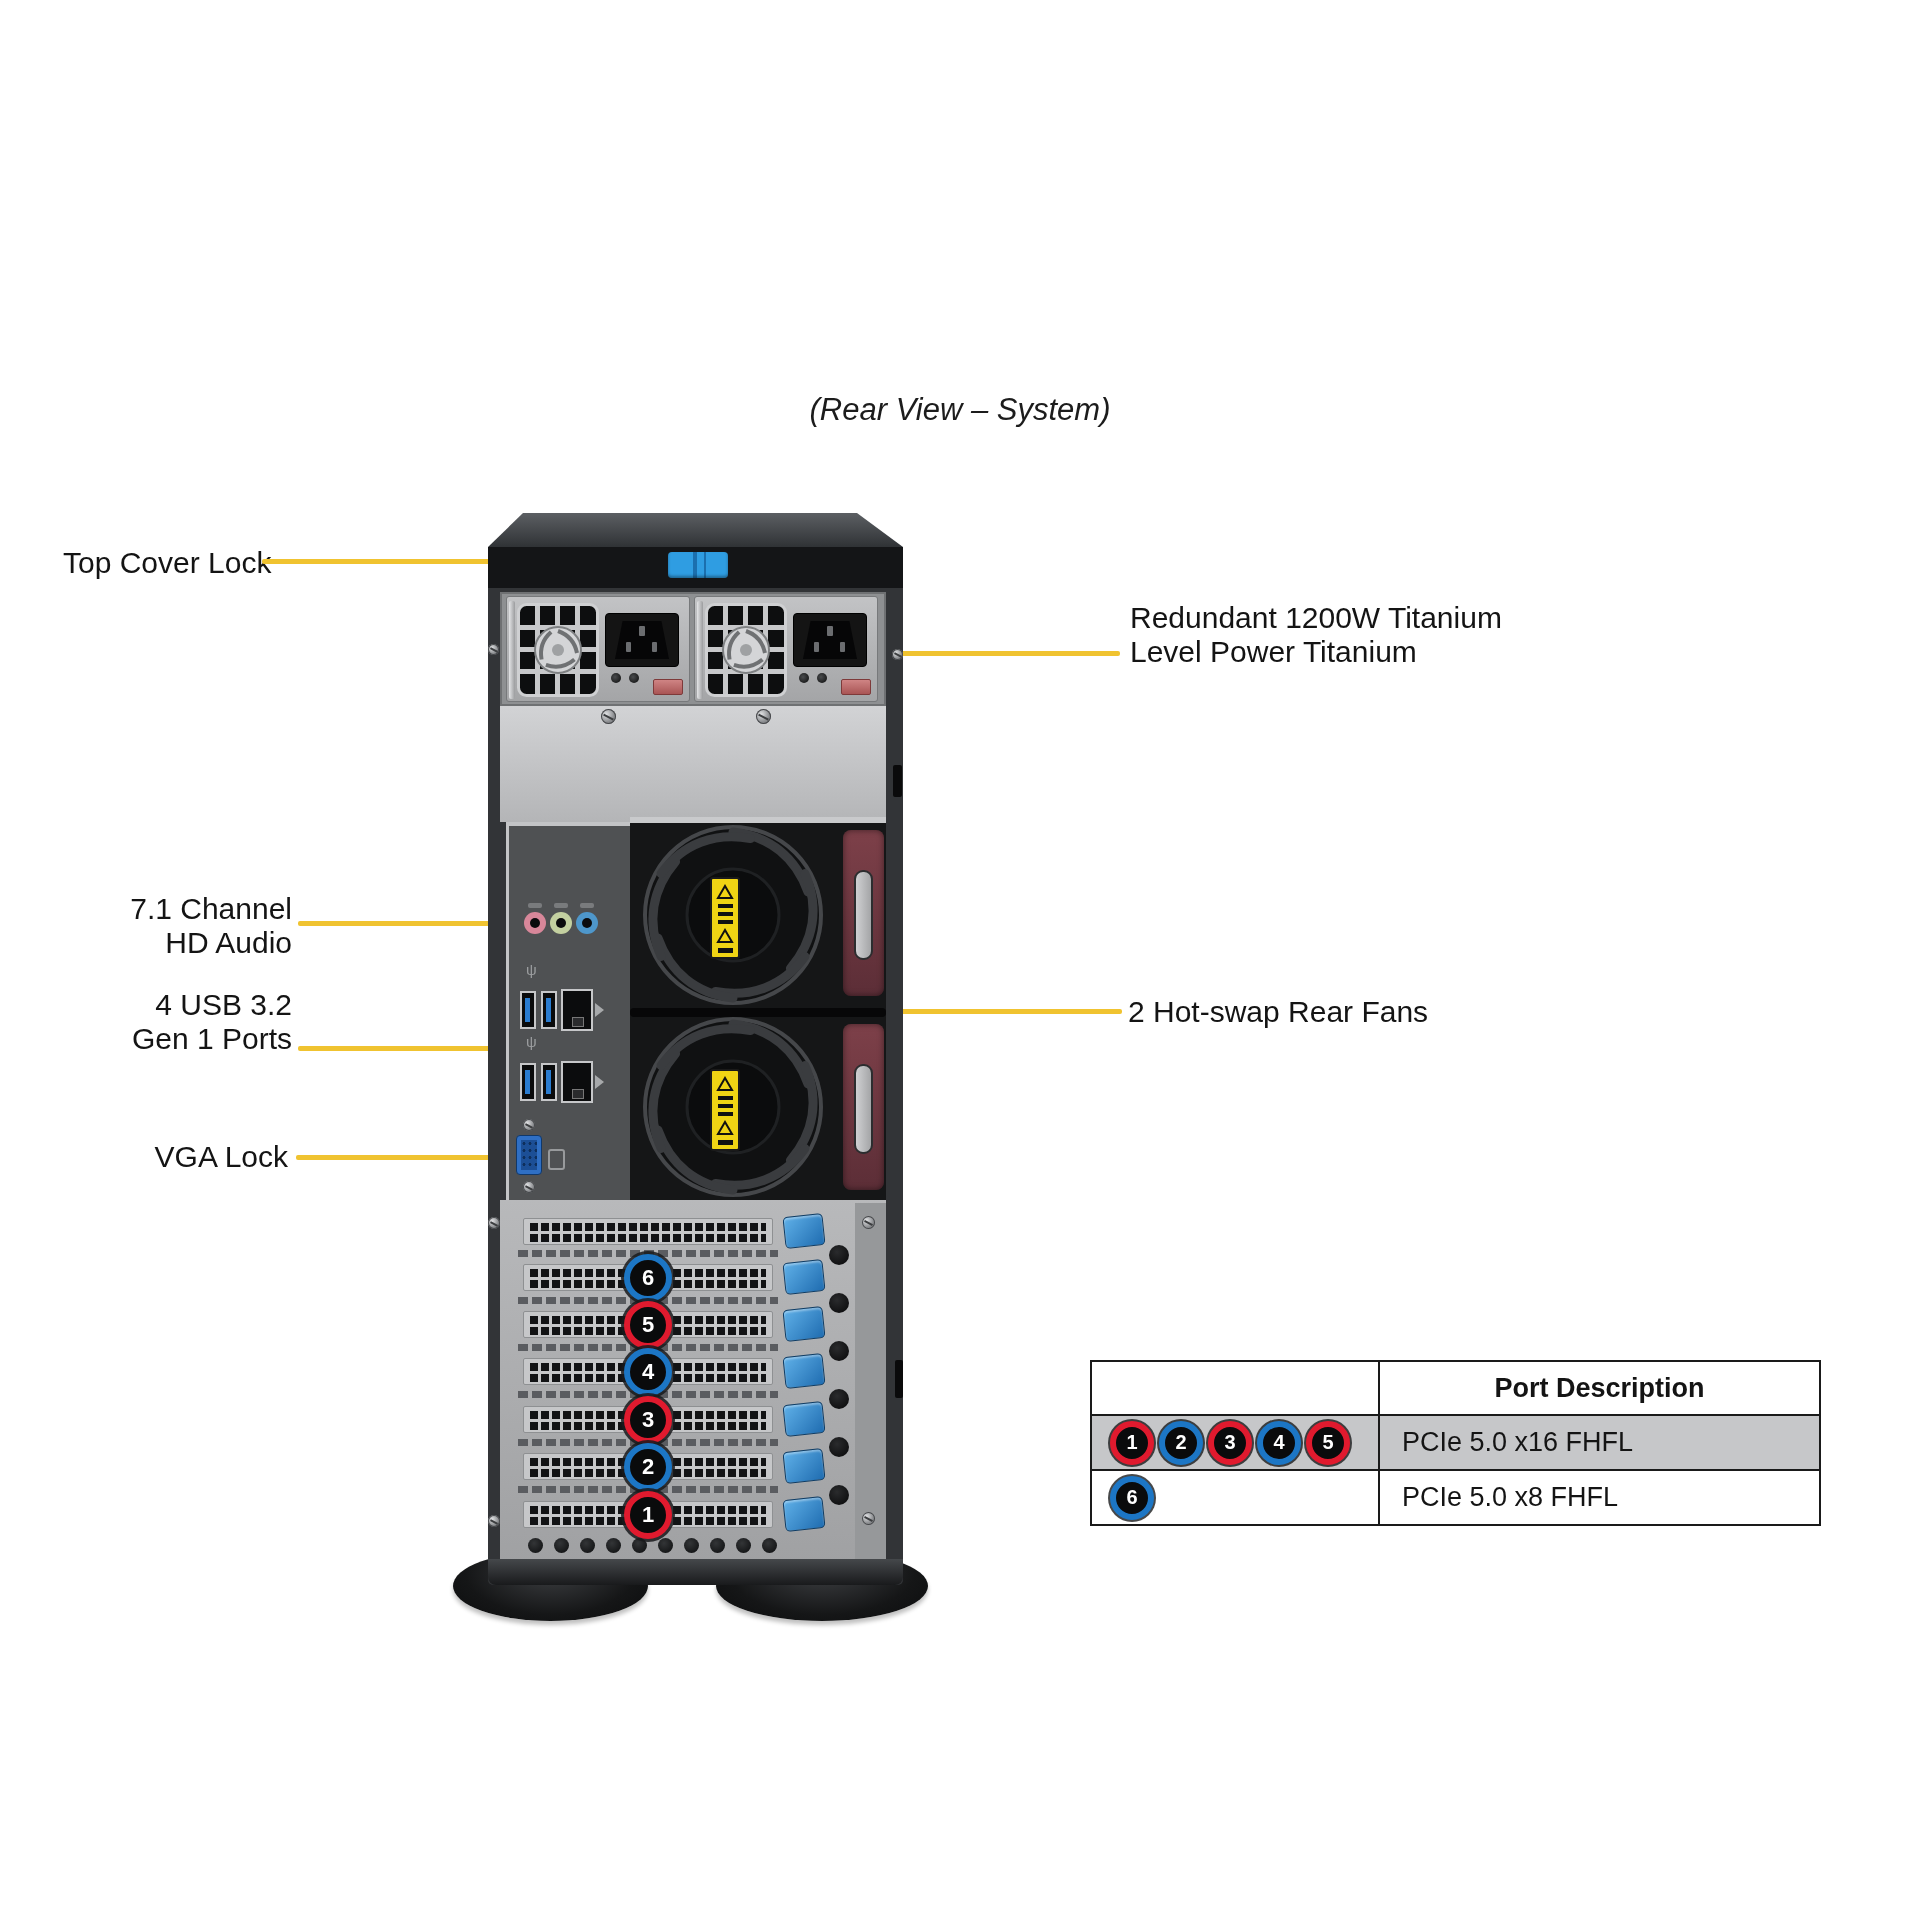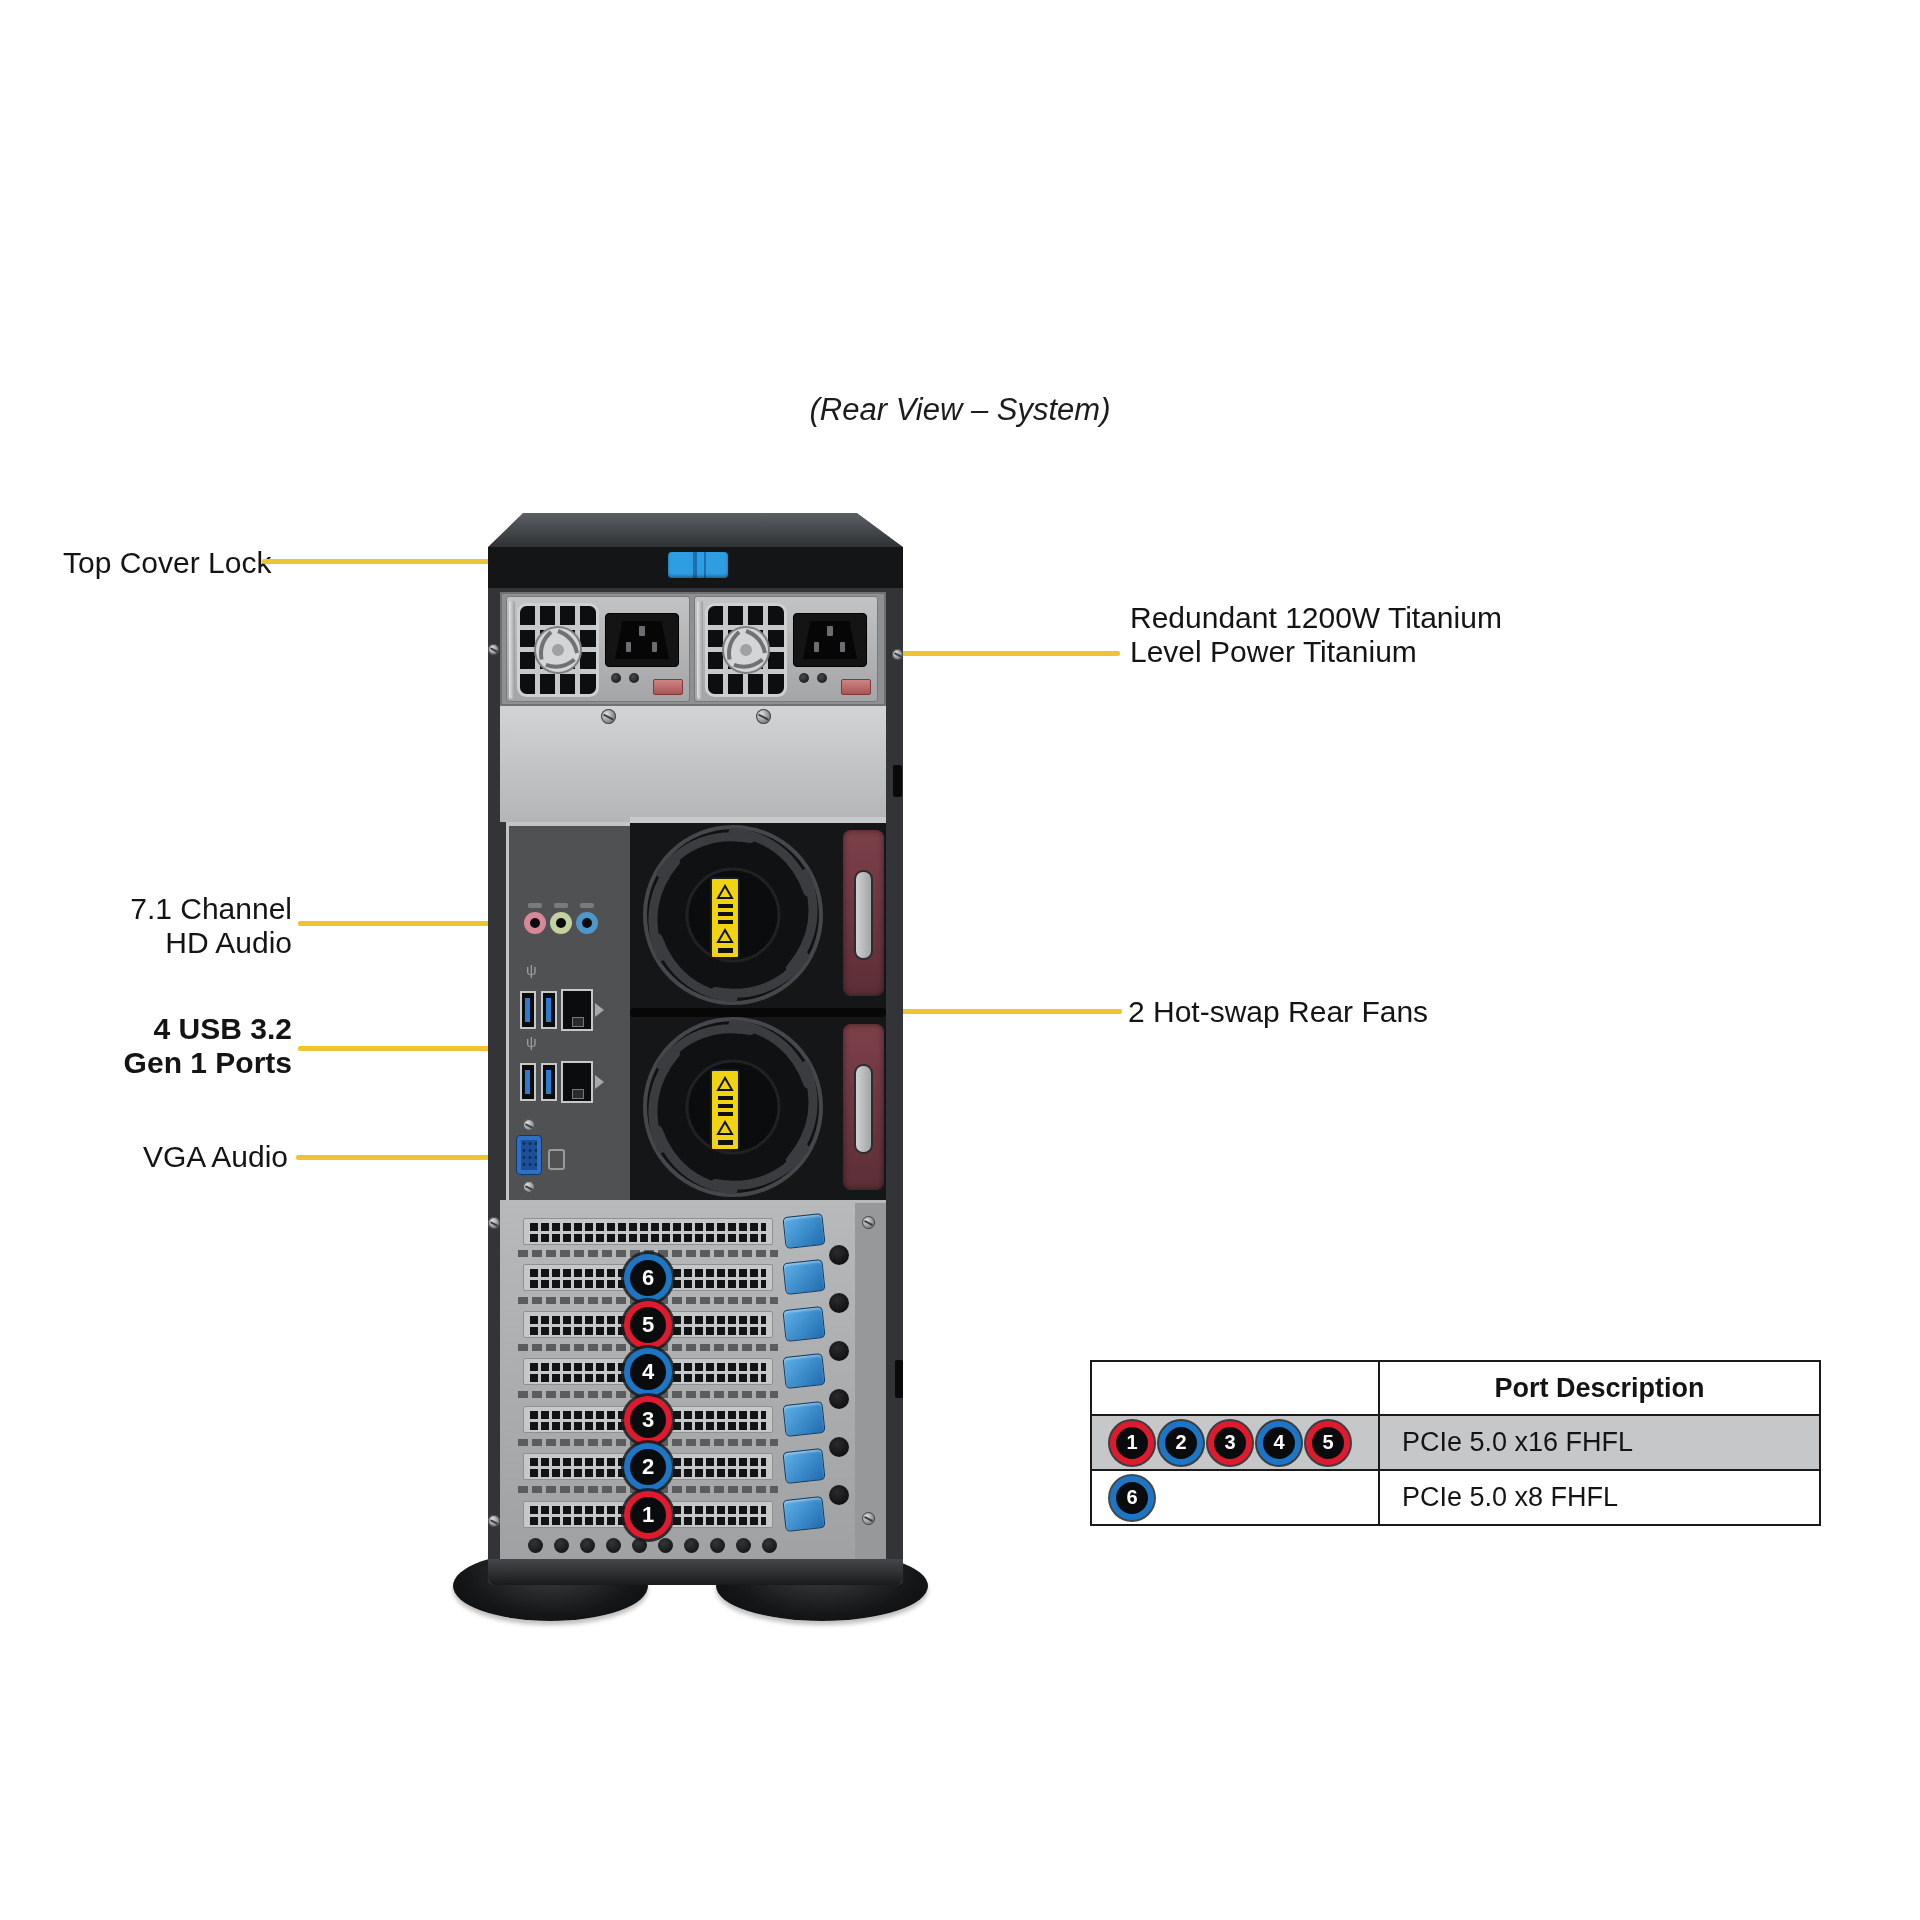--- a/index.html
+++ b/index.html
@@ -119,26 +119,26 @@
   <div class="abs label" style="left:1130px;top:601px;">
     <div>Redundant 1200W Titanium</div>
     <div>Level Power Titanium</div>
   </div>
 
   <div class="abs label r-label" style="right:1628px;top:892px;">
     <div>7.1 Channel</div>
     <div>HD Audio</div>
   </div>
 
-  <div class="abs label r-label" style="right:1628px;top:1012px;font-weight:bold;">
+  <div class="abs label r-label" style="right:1628px;top:988px;">
     <div>4 USB 3.2</div>
     <div>Gen 1 Ports</div>
   </div>
 
-  <div class="abs label r-label" style="right:1632px;top:1140px;">VGA Audio</div>
+  <div class="abs label r-label" style="right:1632px;top:1140px;">VGA Lock</div>
 
   <div class="abs label" style="left:1128px;top:995px;">2 Hot-swap Rear Fans</div>
 
   <div class="abs cline" style="left:262px;top:559px;width:403px;"></div>
   <div class="abs cline" style="left:880px;top:651px;width:240px;"></div>
   <div class="abs cline" style="left:298px;top:921px;width:236px;"></div>
   <div class="abs cline" style="left:298px;top:1046px;width:224px;"></div>
   <div class="abs cline" style="left:296px;top:1155px;width:220px;"></div>
   <div class="abs cline" style="left:878px;top:1009px;width:244px;"></div>
 

